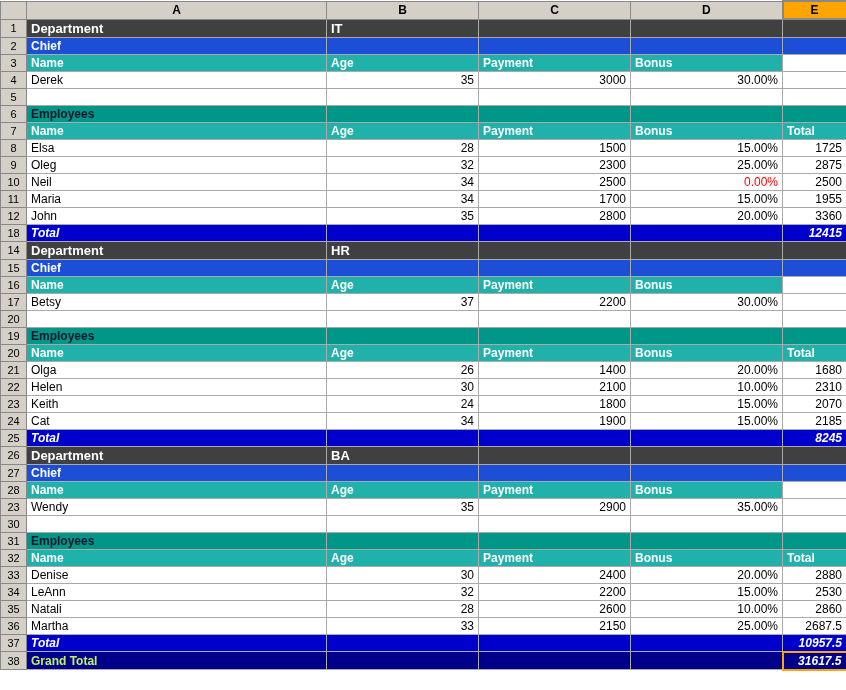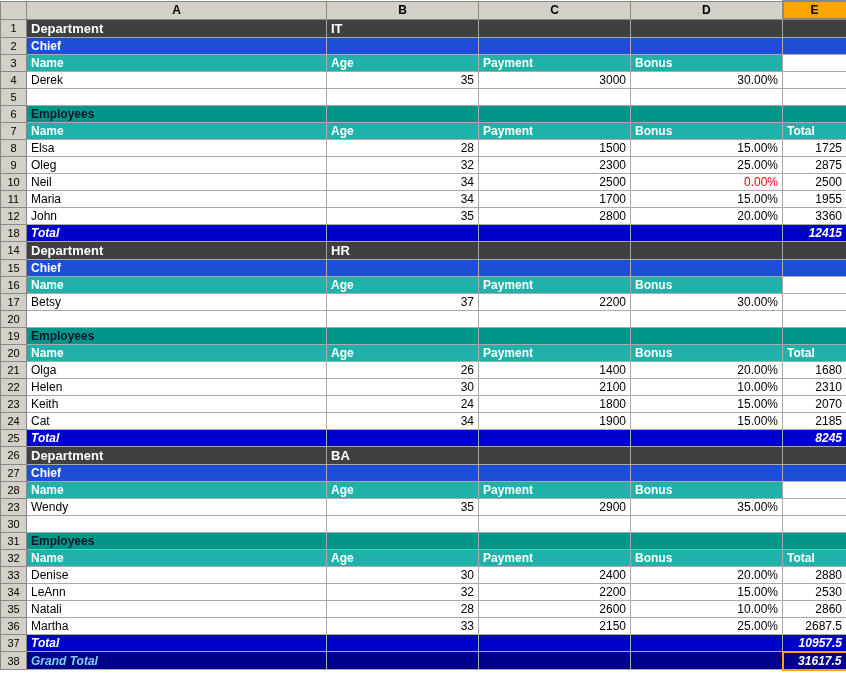--- a/index.html
+++ b/index.html
@@ -90,23 +90,22 @@
     .row-total {
       background: #0000cd;
       color: #fff;
       font-style: italic;
       font-weight: bold;
     }
     
     
     .row-grand-total {
       background: #00008b;
-      color: #7dd3fc;
-      font-weight: bold;
-      font-style: italic;
+      color: #bef264;
+      font-weight: bold;
     }
     
     
     .row-empty {
       background: #fff;
     }
     
     .text-right { text-align: right; }
     .text-center { text-align: left; }
     .text-left { text-align: left; }

